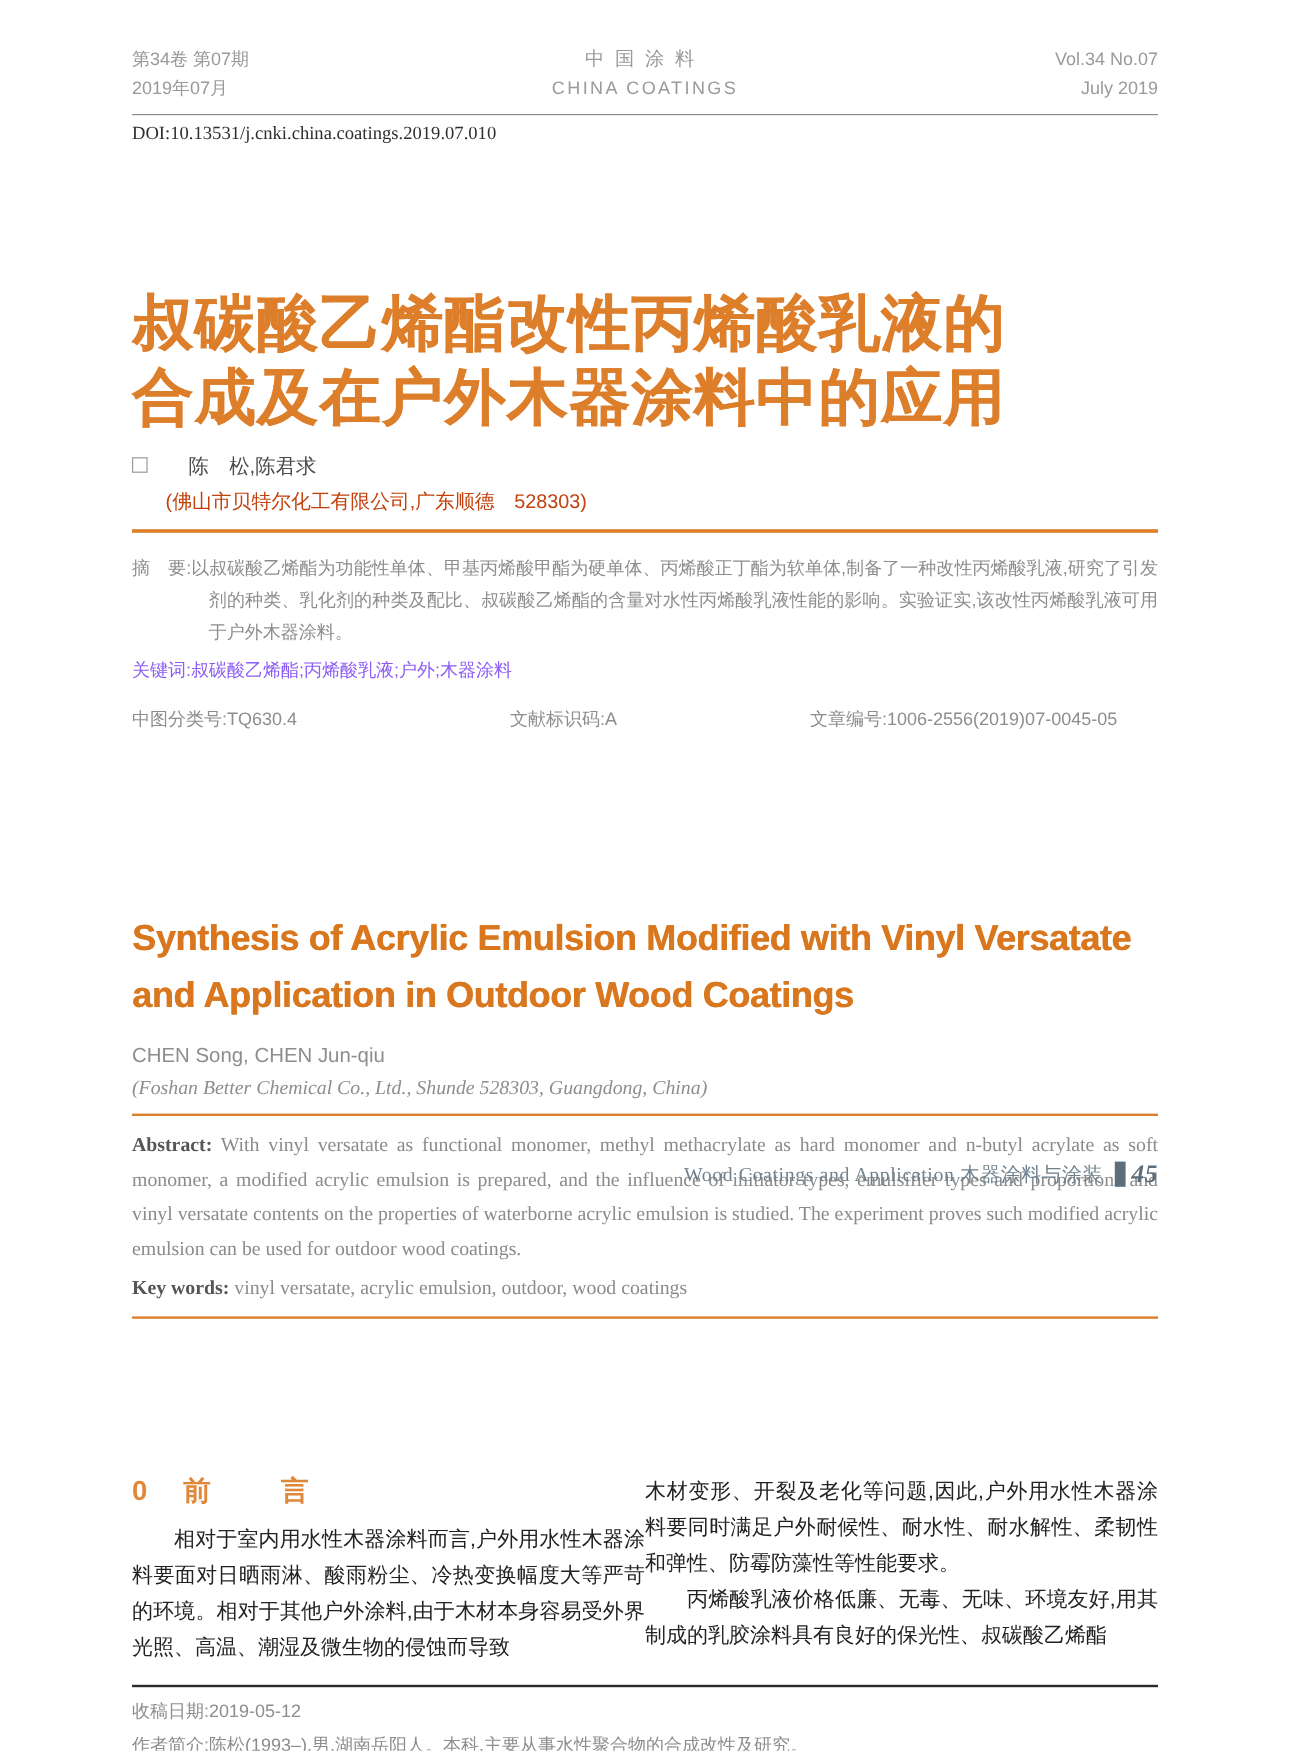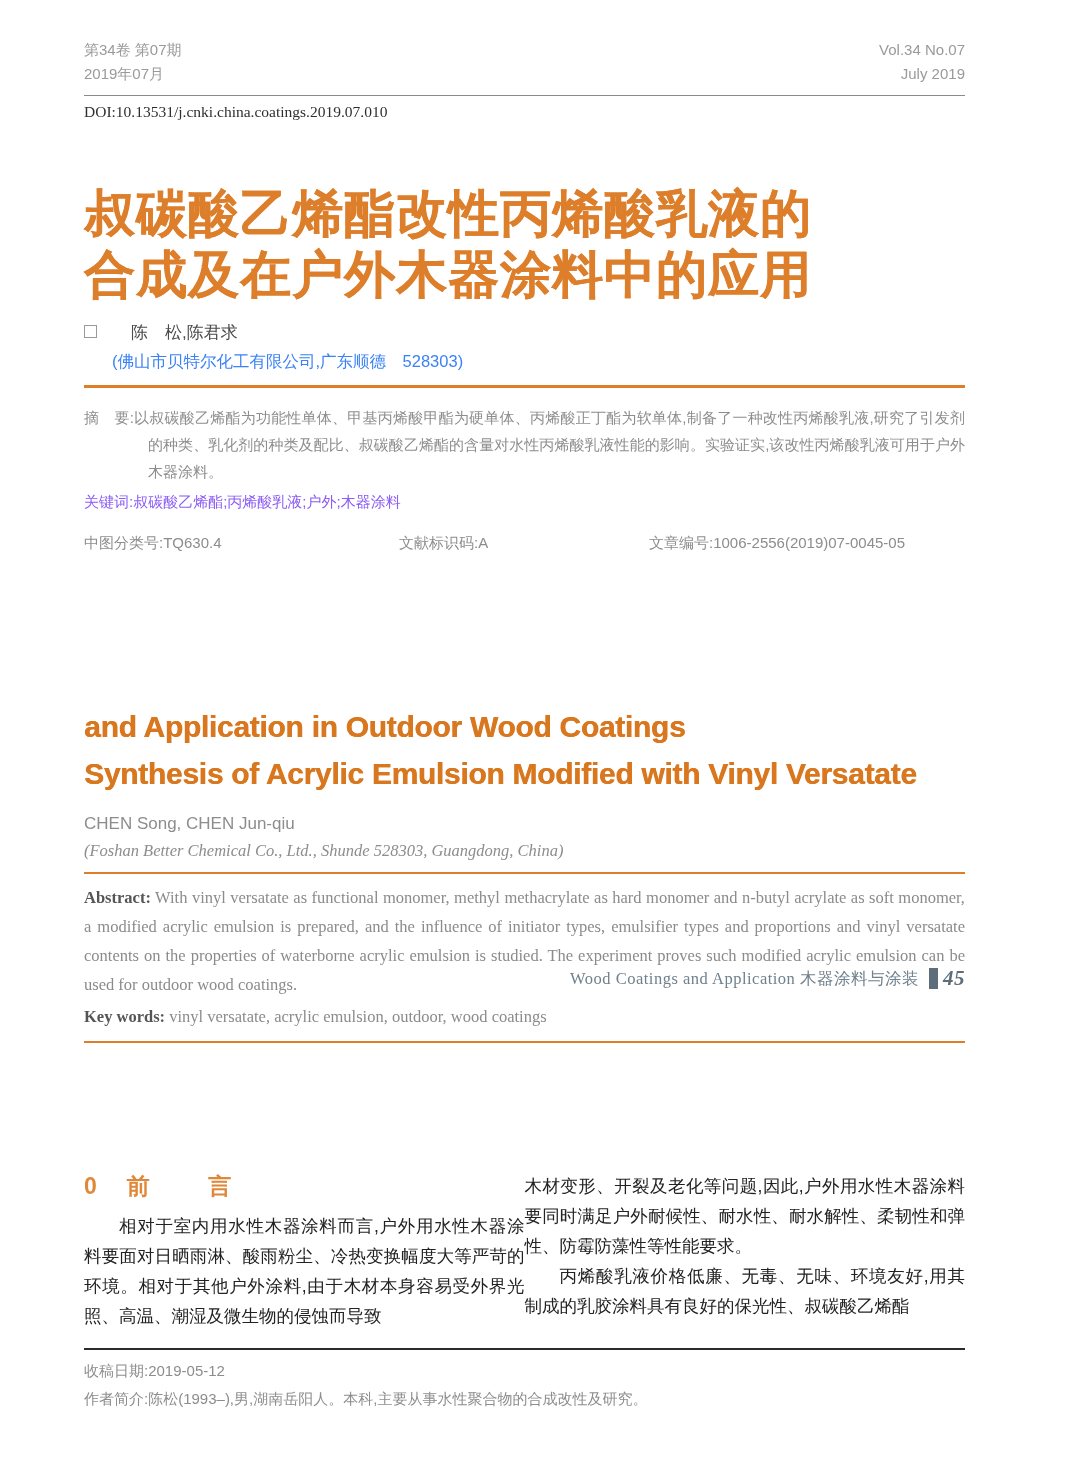--- a/index.html
+++ b/index.html
@@ -5,21 +5,21 @@
   * { margin: 0; padding: 0; box-sizing: border-box; }
   html, body { background: #ffffff; }
   body {
     width: 1075px; height: 1459px;
     font-family: "Liberation Sans", sans-serif;
     color: #333;
     overflow: hidden;
   }
   .page {
     width: 1075px; height: 1029px;
-    padding: 38px 110px 0 84px;
+    padding: 38px 110px 0 110px;
     position: relative;
   }
 
   
   .jheader {
     display: flex; justify-content: space-between; align-items: flex-start;
     color: #9a9a9a; font-size: 15px; line-height: 24px;
   }
   .jheader .col { width: 33%; }
   .jheader .col.center { text-align: center; }
@@ -27,35 +27,35 @@
   .journal-cn { letter-spacing: 9px; font-size: 16px; }
   .journal-en { letter-spacing: 2px; }
   .header-rule { border-bottom: 1.5px solid #8a8a8a; margin-top: 9px; }
   .doi {
     font-family: "Liberation Serif", serif;
     color: #2e2e2e; font-size: 15.5px; margin-top: 7px;
   }
 
   
   .title-cn {
-    margin-top: 62px;
+    margin-top: 118px;
     color: #dd7e2b;
     font-size: 51px; font-weight: bold;
     line-height: 61px; letter-spacing: 1px;
     text-shadow: 0.6px 0 0 #dd7e2b;
   }
 
   
   .authors-cn { margin-top: 16px; color: #4a4a4a; font-size: 17px; }
   .authors-row { display: flex; align-items: center; gap: 20px; }
   .author-marker {
     display: inline-block; width: 13px; height: 13px;
     border: 1.5px solid #9a9a9a; margin-right: 14px; margin-top: -2px;
   }
-  .affil-cn { margin-top: 7px; padding-left: 28px; font-size: 16.5px; color: #3b82f6; }
+  .affil-cn { margin-top: 7px; padding-left: 28px; font-size: 16.5px; color: #c2410c; }
 
   .rule-orange-thick { border-bottom: 3px solid #dd7e2b; margin-top: 12px; }
   .rule-orange-thin  { border-bottom: 2px solid #dd7e2b; }
 
   
   .abs-cn {
     margin-top: 16px; color: #8d8d8d; font-size: 15px; line-height: 27px;
     text-align: justify;
   }
   .hang { padding-left: 64px; text-indent: -64px; }
@@ -127,20 +127,24 @@
 </head>
 <body>
 
 <div class="page">
 
   <div class="jheader">
     <div class="col">
       <div>第34卷 第07期</div>
       <div>2019年07月</div>
     </div>
+    <div class="col center">
+      <div class="journal-cn">中国涂料</div>
+      <div class="journal-en">CHINA COATINGS</div>
+    </div>
     <div class="col right">
       <div>Vol.34 No.07</div>
       <div>July 2019</div>
     </div>
   </div>
   <div class="header-rule"></div>
   <div class="doi">DOI:10.13531/j.cnki.china.coatings.2019.07.010</div>
 
   <div class="title-cn">
     <div>叔碳酸乙烯酯改性丙烯酸乳液的</div>
@@ -161,22 +165,22 @@
 
   <p class="kw-cn"><span>关键词:</span><span>叔碳酸乙烯酯;丙烯酸乳液;户外;木器涂料</span></p>
 
   <div class="class-row">
     <span><span>中图分类号:</span><span>TQ630.4</span></span>
     <span><span>文献标识码:</span><span>A</span></span>
     <span><span>文章编号:</span><span>1006-2556(2019)07-0045-05</span></span>
   </div>
 
   <div class="title-en">
+    <div>Synthesis of Acrylic Emulsion Modified with Vinyl Versatate</div>
     <div>and Application in Outdoor Wood Coatings</div>
-    <div>Synthesis of Acrylic Emulsion Modified with Vinyl Versatate</div>
   </div>
 
   <div class="authors-en">CHEN Song, CHEN Jun-qiu</div>
   <div class="affil-en">(Foshan Better Chemical Co., Ltd., Shunde 528303, Guangdong, China)</div>
 
   <div class="rule-orange-thin rule-en-top"></div>
 
   <p class="abs-en"><b>Abstract:</b><span> With vinyl versatate as functional monomer, methyl methacrylate as hard monomer and n-butyl acrylate as soft monomer, a modified acrylic emulsion is prepared, and the influence of initiator types, emulsifier types and proportions and vinyl versatate contents on the properties of waterborne acrylic emulsion is studied. The experiment proves such modified acrylic emulsion can be used for outdoor wood coatings.</span></p>
 
   <p class="kw-en"><b>Key words:</b><span> vinyl versatate, acrylic emulsion, outdoor, wood coatings</span></p>

